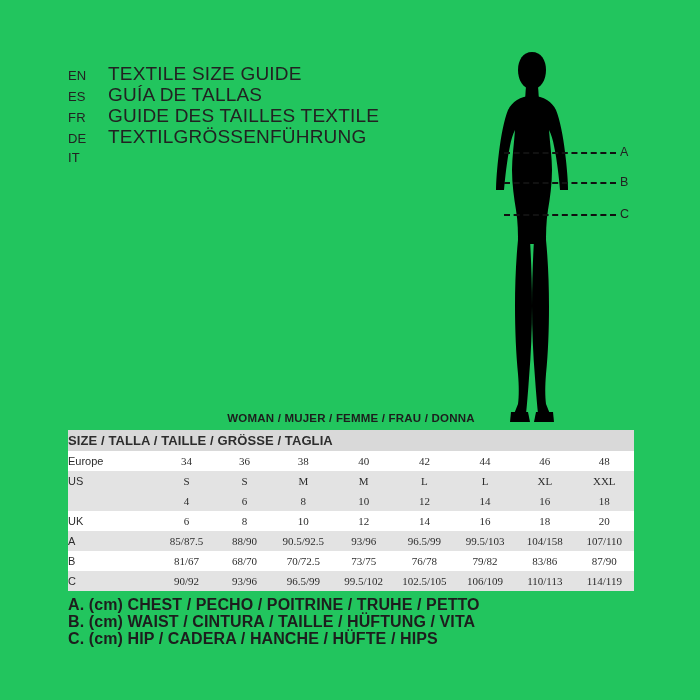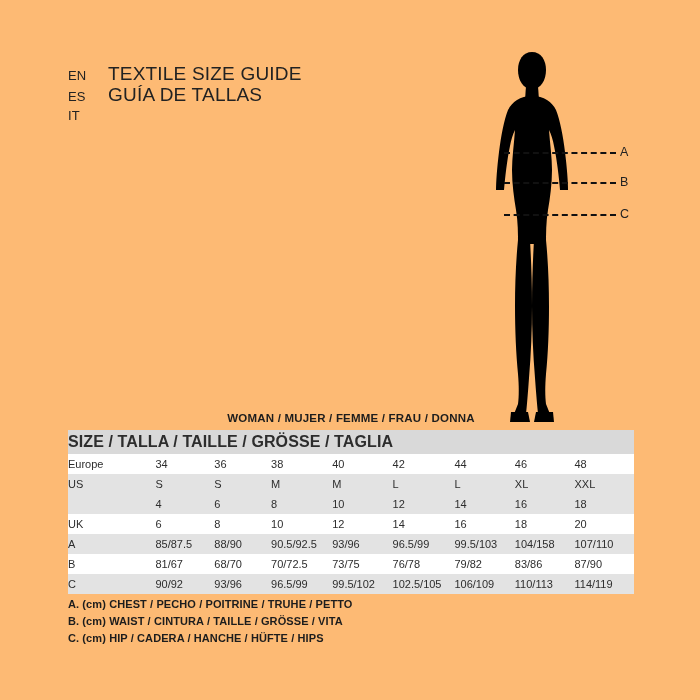--- a/index.html
+++ b/index.html
@@ -8,21 +8,21 @@
     background: #ffffff;
   }
   body {
     font-family: "Liberation Sans", sans-serif;
     color: #2b2b2b;
   }
   #page {
     position: relative;
     width: 700px;
     height: 700px;
-    background: #fdba74;
+    background: #22c55e;
     overflow: hidden;
   }
 
   
   .lang-block {
     position: absolute;
     left: 68px;
     top: 63px;
     width: 420px;
   }
@@ -95,65 +95,74 @@
     height: 14px;
     vertical-align: middle;
     white-space: nowrap;
   }
   td.label-col {
     width: 104px;
     padding-left: 4px;
   }
   td.val {
     width: 66px;
-    text-align: left;
+    text-align: center;
     padding-left: 3px;
+    font-family: Liberation Serif, serif;
   }
   tr.band-grey td {
     background: #e3e3e3;
     margin-top: 35px;
   }
   tr.band-white td {
     background: #ffffff;
   }
   tr.head-row td {
     background: #d9d9d9;
     font-weight: bold;
-    font-size: 16px;
+    font-size: 13px;
     letter-spacing: 0.1px;
   }
 
   
   .notes {
     position: absolute;
     left: 68px;
     top: 596px;
     width: 450px;
   }
   .note-line {
-    font-size: 11px;
+    font-size: 16px;
     font-weight: bold;
     color: #1d1d1d;
     line-height: 17px;
     letter-spacing: 0.1px;
   }
 </style>
 </head>
 <body>
 
 <div id="page">
 
   <div class="lang-block">
     <div class="lang-row">
       <span class="lang-code">EN</span>
       <span class="lang-title">TEXTILE SIZE GUIDE</span>
     </div>
     <div class="lang-row">
       <span class="lang-code">ES</span>
       <span class="lang-title">GUÍA DE TALLAS</span>
+    </div>
+    <div class="lang-row">
+      <span class="lang-code">FR</span>
+      <span class="lang-title">GUIDE DES TAILLES TEXTILE</span>
+    </div>
+    <div class="lang-row">
+      <span class="lang-code">DE</span>
+      <span class="lang-title">TEXTILGRÖSSENFÜHRUNG</span>
     </div>
     <div class="lang-row">
       <span class="lang-code">IT</span>
     </div>
   </div>
 
   <div class="figure-wrap">
     <svg class="figure-svg" width="170" height="390" viewBox="0 0 170 390">
       <g fill="#000000">
 
@@ -305,17 +314,17 @@
         <td class="val">106/109</td>
         <td class="val">110/113</td>
         <td class="val">114/119</td>
       </tr>
     </tbody>
       </table>
   </div>
 
   <div class="notes">
     <div class="note-line">A. (cm) CHEST / PECHO / POITRINE / TRUHE / PETTO</div>
-    <div class="note-line">B. (cm) WAIST / CINTURA / TAILLE / GRÖSSE / VITA</div>
+    <div class="note-line">B. (cm) WAIST / CINTURA / TAILLE / HÜFTUNG / VITA</div>
     <div class="note-line">C. (cm) HIP / CADERA / HANCHE / HÜFTE / HIPS</div>
   </div>
 
 </div>
 
 </body></html>

